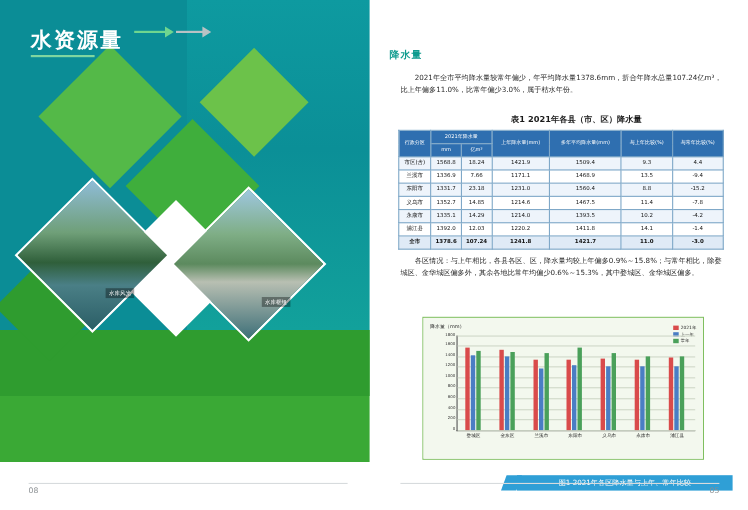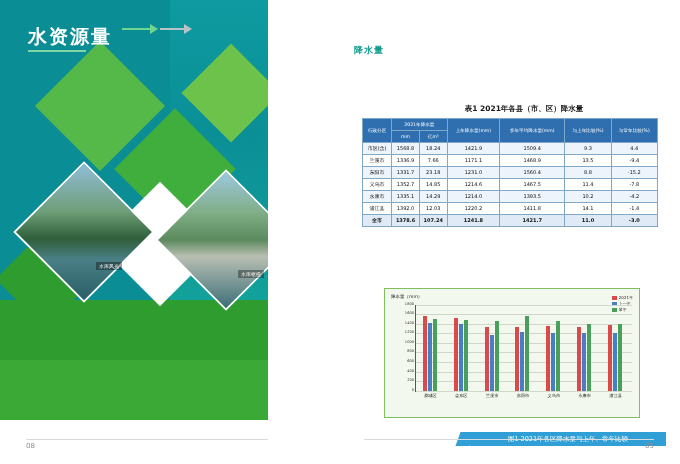--- a/index.html
+++ b/index.html
@@ -1,20 +1,20 @@
 <!DOCTYPE html>
 <html><head>
 <meta charset="utf-8">
 <style>
   html,body{margin:0;padding:0;background:#ffffff;}
   body{width:680px;height:464px;overflow:hidden;font-family:"DejaVu Sans","Liberation Sans",sans-serif;}
   .page{position:relative;width:680px;height:464px;background:#ffffff;}
 
   
-  .left{position:absolute;left:0;top:0;width:268px;height:464px;background:#ffffff;overflow:hidden;}
+  .left{position:absolute;left:0;top:0;width:336px;height:464px;background:#ffffff;overflow:hidden;}
   .teal-band{position:absolute;left:0;top:0;width:340px;height:300px;background:linear-gradient(180deg,#0e9aa0 0%,#0b8f97 45%,#12a19b 100%);}
   .teal-band2{position:absolute;left:0;top:0;width:170px;height:300px;background:#0b8d96;}
   .green-bottom{position:absolute;left:0;top:300px;width:340px;height:120px;background:#3aa935;}
   .green-bottom2{position:absolute;left:0;top:300px;width:340px;height:60px;background:#2f9c2f;}
   .white-foot{position:absolute;left:0;top:420px;width:340px;height:44px;background:#ffffff;}
   .diag-white{position:absolute;background:#ffffff;transform:rotate(45deg);}
   .diag-green{position:absolute;transform:rotate(45deg);}
 
   .title-cn{position:absolute;left:28px;top:24px;font-size:19px;font-weight:bold;color:#ffffff;letter-spacing:2px;
             font-family:"DejaVu Sans","Liberation Sans",sans-serif;}
@@ -97,20 +97,21 @@
     <div class="cap" style="left:238px;top:270px;">水库枢纽</div>
 
     <div class="rule-l"></div>
     <div class="folio folio-l">08</div>
   </div>
 
   <div class="right">
 
     <div class="sec-title">降水量</div>
 
+    <div class="para" style="left:24px;top:66px;width:292px;text-indent:13px;">2021年全市平均降水量较常年偏少，年平均降水量1378.6mm，折合年降水总量107.24亿m³，比上年偏多11.0%，比常年偏少3.0%，属于枯水年份。</div>
 
     <div class="tbl-title" style="top:104px;">表1 2021年各县（市、区）降水量</div>
 
     <table class="data">
       <thead>
         <tr>
           <th rowspan="2">行政分区</th>
           <th colspan="2">2021年降水量</th>
           <th rowspan="2">上年降水量(mm)</th>
           <th rowspan="2">多年平均降水量(mm)</th>
@@ -182,20 +183,21 @@
           <td>1378.6</td>
           <td>107.24</td>
           <td>1241.8</td>
           <td>1421.7</td>
           <td>11.0</td>
           <td>-3.0</td>
         </tr>
       </tbody>
     </table>
 
+    <div class="para" style="left:24px;top:232px;width:292px;text-indent:13px;">各区情况：与上年相比，各县各区、区，降水量均较上年偏多0.9%～15.8%；与常年相比，除婺城区、金华城区偏多外，其余各地比常年均偏少0.6%～15.3%，其中婺城区、金华城区偏多。</div>
 
     <div class="chart-panel">
       <div class="chart-inner"></div>
       <div class="chart-ylabel">降水量（mm）</div>
       <div class="legend">
         <div>
           <span class="sw" style="background:#d94b4b"></span><span>2021年</span>
         </div>
         <div>
           <span class="sw" style="background:#4a7ec4"></span><span>上一年</span>

